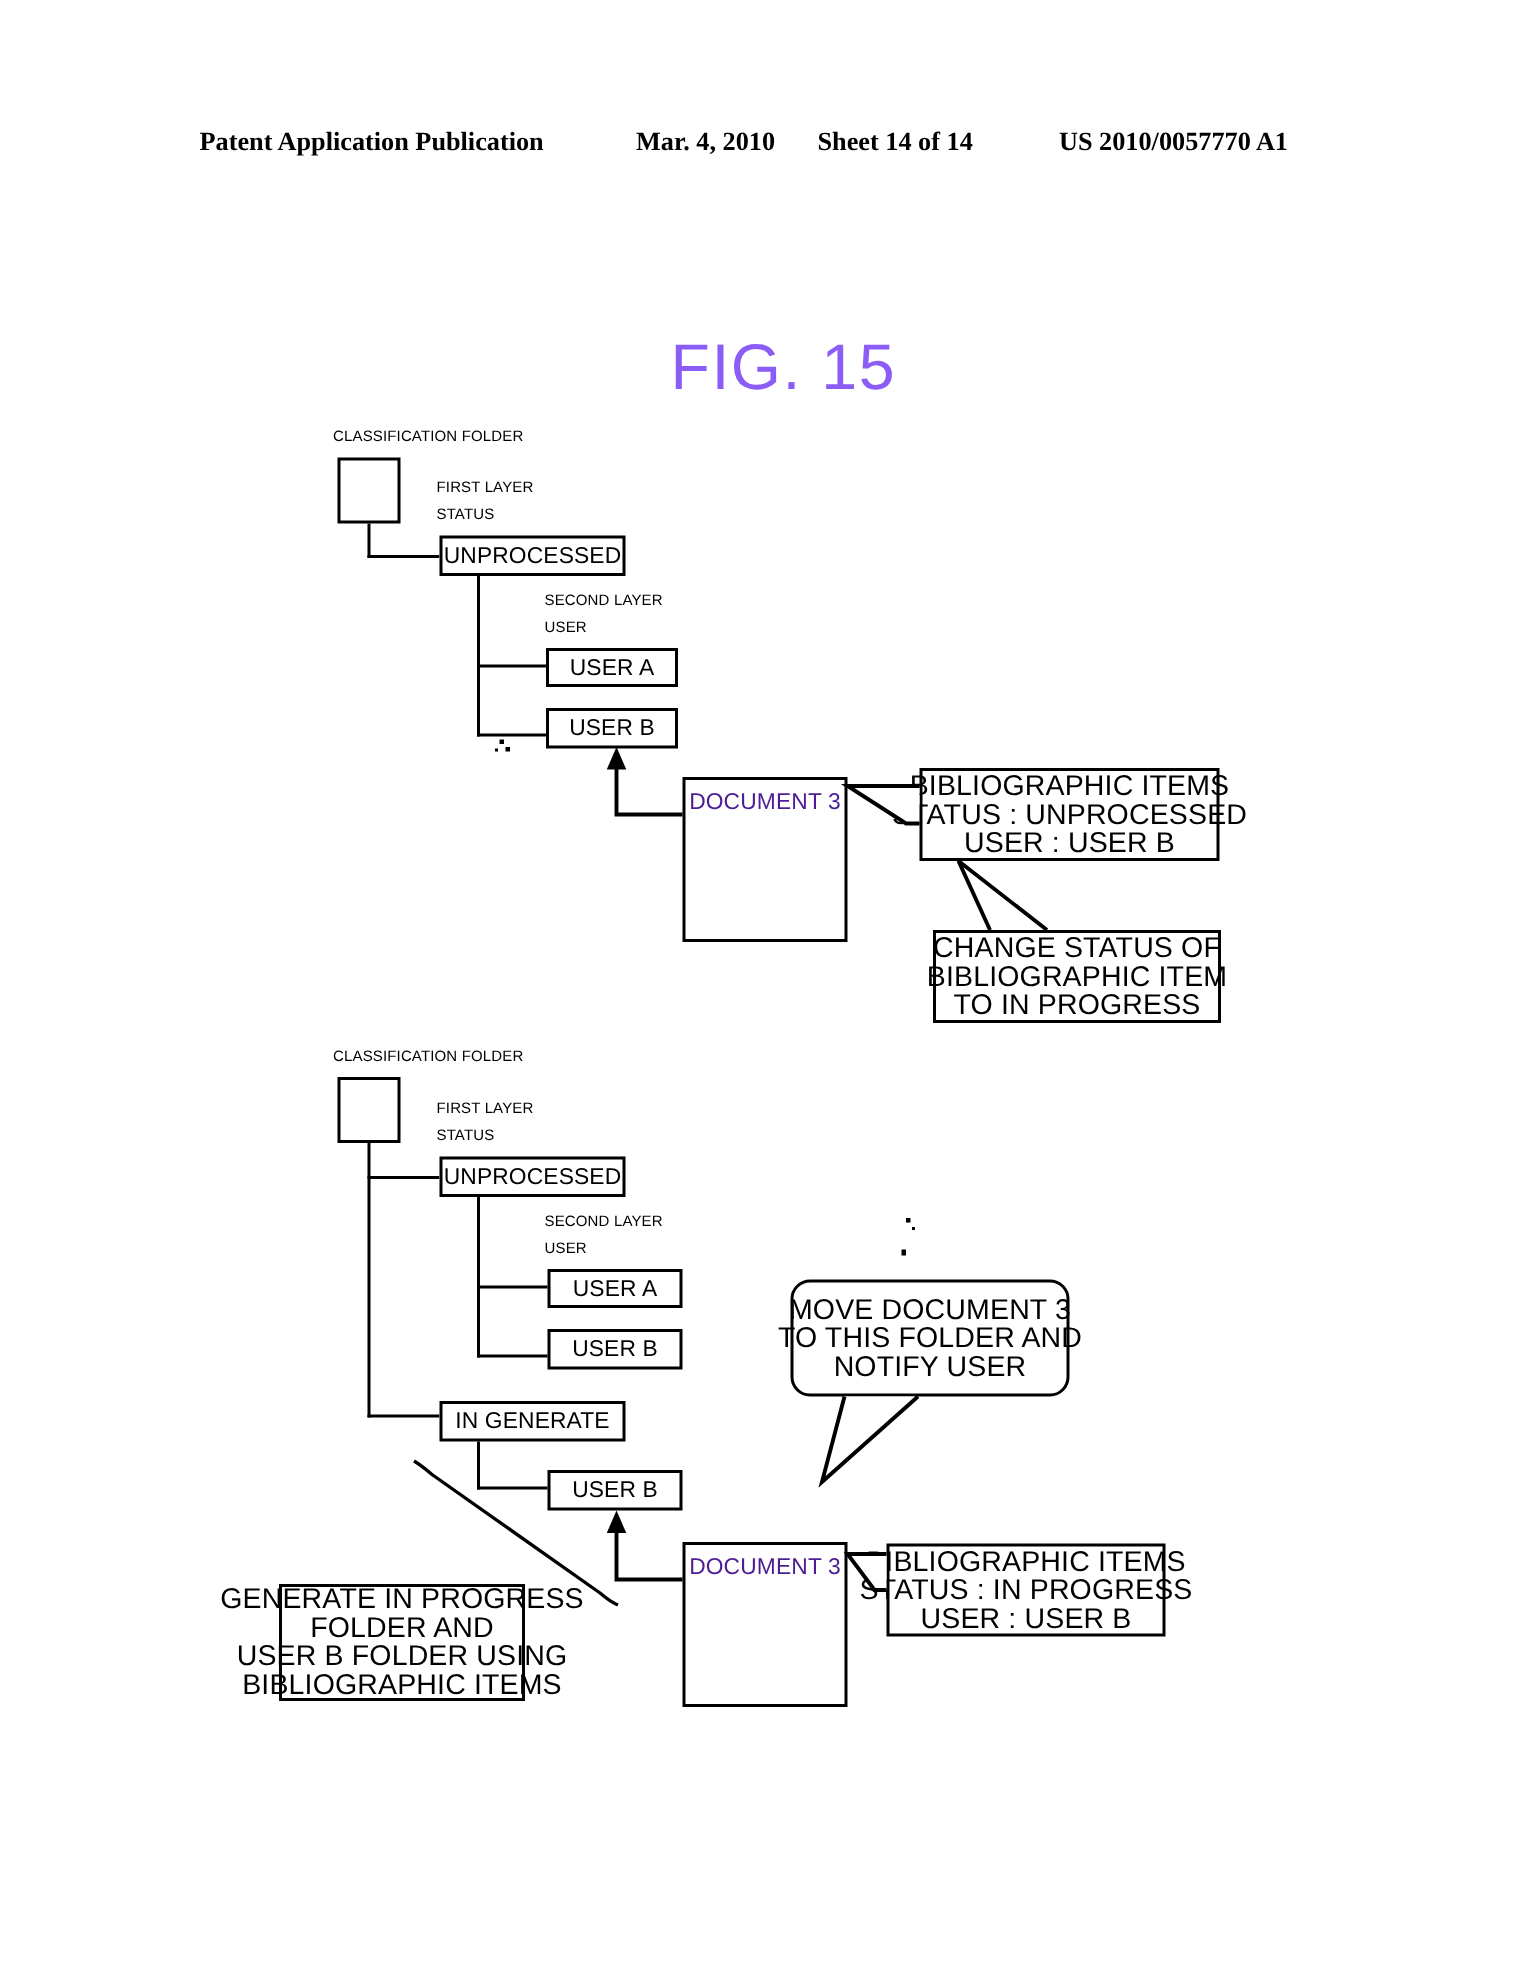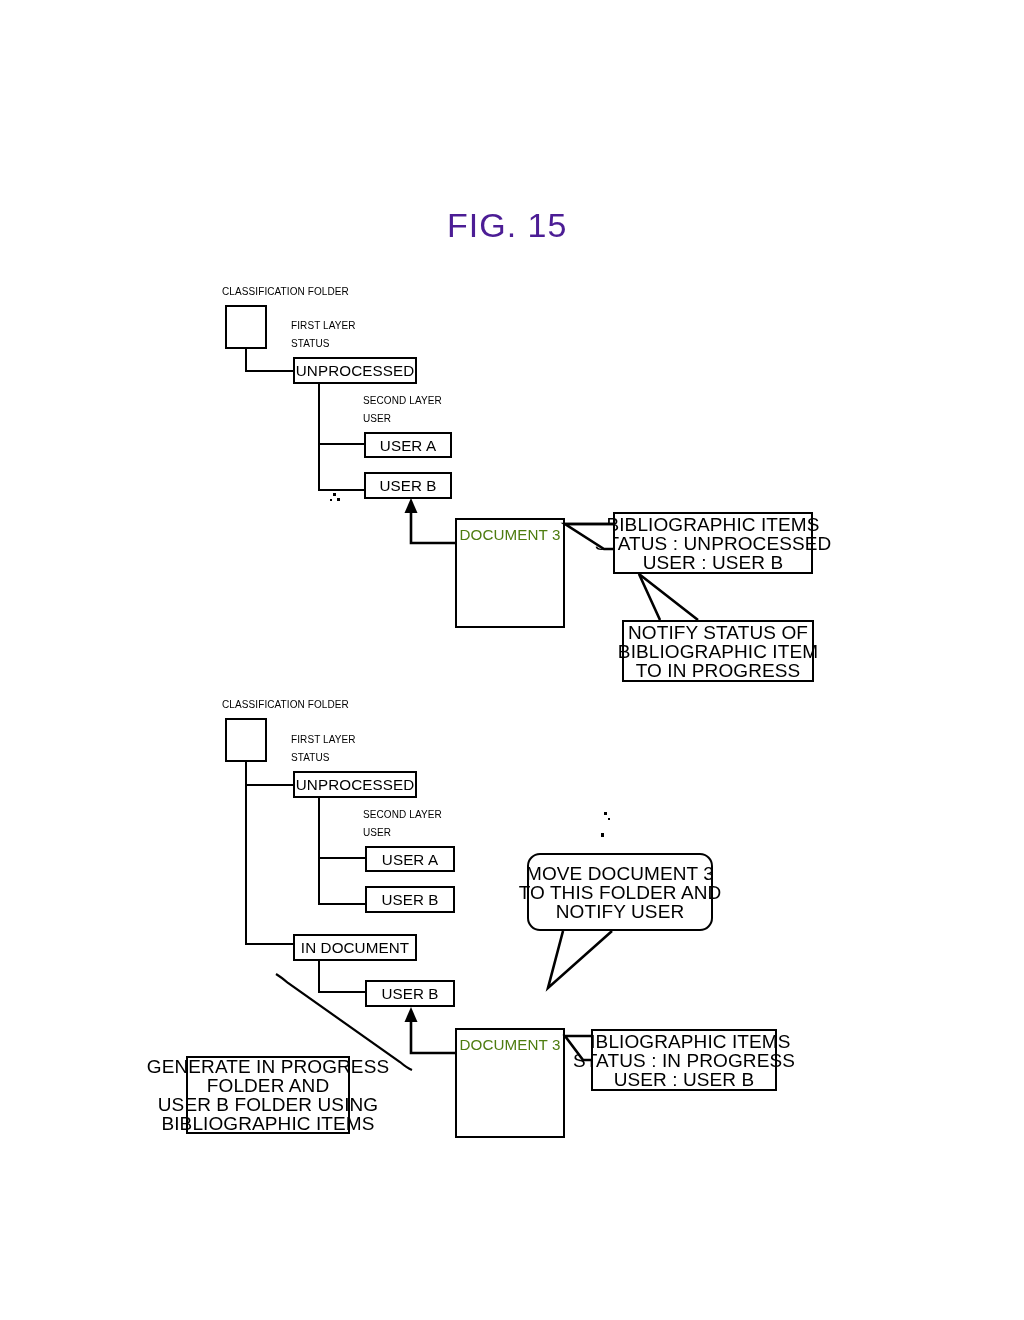--- a/index.html
+++ b/index.html
@@ -32,24 +32,24 @@
   }
   #pub-header .h-left { position: absolute; left: 133px; white-space: nowrap; }
   #pub-header .h-date { position: absolute; left: 424px; white-space: nowrap; }
   #pub-header .h-sheet { position: absolute; left: 545px; white-space: nowrap; }
   #pub-header .h-num  { position: absolute; left: 706px; white-space: nowrap; }
 
   
   #fig-title {
     position: absolute;
     left: 447px;
-    top: 206px;
-    font-size: 34px;
+    top: 221px;
+    font-size: 43px;
     letter-spacing: 1px;
-    color: #4c1d95;
+    color: #8b5cf6;
     white-space: nowrap;
   }
 
   
   .lbl {
     position: absolute;
     font-size: 10px;
     line-height: 17.5px;
     color: #000;
     white-space: pre;
@@ -67,21 +67,21 @@
     color: #000;
     white-space: nowrap;
     letter-spacing: 0.1px;
   }
   .docbox {
     position: absolute;
     box-sizing: border-box;
     border: 2.2px solid #000;
     background: #fff;
     font-size: 15.2px;
-    color: #4d7c0f;
+    color: #4c1d95;
     white-space: nowrap;
     padding-top: 6px;
     text-align: center;
     letter-spacing: 0.1px;
   }
   .folder-square {
     position: absolute;
     box-sizing: border-box;
     border: 2.2px solid #000;
     background: #fff;
@@ -114,20 +114,26 @@
     height: 1320px;
     pointer-events: none;
   }
   .speck { position: absolute; background: #000; }
 </style>
 </head>
 <body>
 
 <div id="page">
 
+  <div id="pub-header">
+    <span class="h-left">Patent Application Publication</span>
+    <span class="h-date">Mar. 4, 2010</span>
+    <span class="h-sheet">Sheet 14 of 14</span>
+    <span class="h-num">US 2010/0057770 A1</span>
+  </div>
 
   <div id="fig-title">FIG. 15</div>
 
   <div>
 
     <div class="lbl" style="left:222px; top:283px;">CLASSIFICATION FOLDER</div>
 
     <div class="folder-square" style="left:225px; top:305px; width:42px; height:44px;"></div>
 
     <div class="lbl" style="left:291px; top:317px;">FIRST LAYER
@@ -151,21 +157,21 @@
     <div class="speck" style="left:333px; top:493px; width:3px; height:3px;"></div>
     <div class="speck" style="left:337px; top:498px; width:3px; height:3px;"></div>
     <div class="speck" style="left:330px; top:499px; width:2px; height:2px;"></div>
 
     <div class="docbox" style="left:455px; top:518px; width:110px; height:110px;">DOCUMENT 3</div>
 
     <div class="callout" style="left:613px; top:512px; width:200px; height:62px;">BIBLIOGRAPHIC ITEMS
 STATUS : UNPROCESSED
 USER : USER B</div>
 
-    <div class="callout" style="left:622px; top:620px; width:192px; height:62px;">NOTIFY STATUS OF
+    <div class="callout" style="left:622px; top:620px; width:192px; height:62px;">CHANGE STATUS OF
 BIBLIOGRAPHIC ITEM
 TO IN PROGRESS</div>
   </div>
 
   <div>
 
     <div class="lbl" style="left:222px; top:696px;">CLASSIFICATION FOLDER</div>
 
     <div class="folder-square" style="left:225px; top:718px; width:42px; height:44px;"></div>
 
@@ -181,21 +187,21 @@
     <div class="lbl" style="left:363px; top:806px;">SECOND LAYER
 USER</div>
 
     <div class="vline" style="left:318px; top:798px; height:107px;"></div>
     <div class="hline" style="left:318px; top:857px; width:48px;"></div>
     <div class="hline" style="left:318px; top:903px; width:48px;"></div>
 
     <div class="nodebox" style="left:365px; top:846px; width:90px; height:26px;">USER A</div>
     <div class="nodebox" style="left:365px; top:886px; width:90px; height:27px;">USER B</div>
 
-    <div class="nodebox" style="left:293px; top:934px; width:124px; height:27px;">IN DOCUMENT</div>
+    <div class="nodebox" style="left:293px; top:934px; width:124px; height:27px;">IN GENERATE</div>
 
     <div class="vline" style="left:318px; top:961px; height:32px;"></div>
     <div class="hline" style="left:318px; top:991px; width:48px;"></div>
 
     <div class="nodebox" style="left:365px; top:980px; width:90px; height:27px;">USER B</div>
 
     <div class="docbox" style="left:455px; top:1028px; width:110px; height:110px;">DOCUMENT 3</div>
 
     <div class="callout" style="left:527px; top:853px; width:186px; height:78px;border-radius:13px;">MOVE DOCUMENT 3
 TO THIS FOLDER AND

